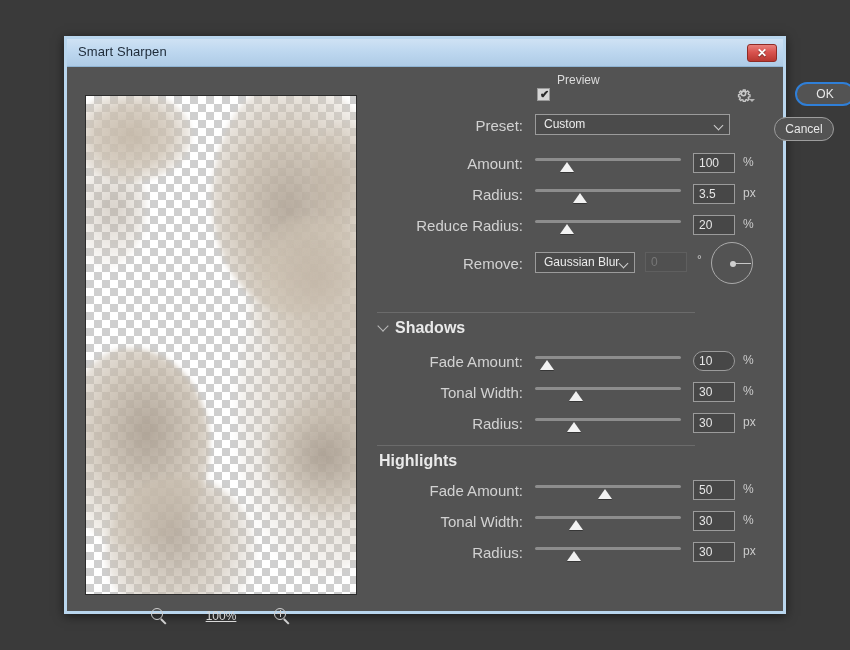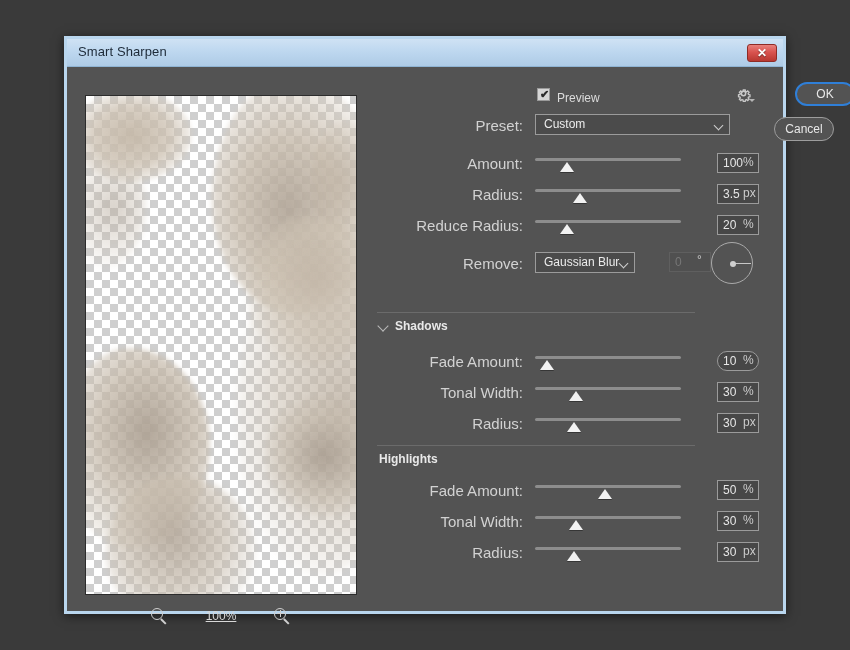--- a/index.html
+++ b/index.html
@@ -129,21 +129,20 @@
     position:absolute;top:10px;width:0;height:0;margin-left:-7px;
     border-left:7px solid transparent;border-right:7px solid transparent;
     border-bottom:10px solid #f2f2f2;
     filter:drop-shadow(0 1px 0 rgba(0,0,0,.35));
   }
   .numfield{
     position:absolute;width:42px;height:20px;
     background:#474747;border:1px solid #9b9b9b;box-sizing:border-box;
     color:#e6e6e6;font-size:12px;line-height:18px;padding-left:5px;
     cursor:text;
-    margin-left:24px;
   }
   .numfield.disabled{background:#505050;border-color:#5f5f5f;color:#777;}
   .unit{position:absolute;font-size:12px;color:#cccccc;}
 
   .checkbox{
     position:absolute;width:13px;height:13px;background:#d6d6d6;
     border:1px solid #9a9a9a;box-sizing:border-box;cursor:pointer;
   }
   .checkbox .tick{
     position:absolute;left:2px;top:-1px;color:#2b2b2b;font-size:11px;font-weight:bold;
@@ -181,21 +180,21 @@
   }
 
   .dial{
     position:absolute;width:42px;height:42px;border-radius:50%;
     border:1px solid #aaaaaa;box-sizing:border-box;cursor:pointer;
   }
   .dial .line{position:absolute;left:21px;top:20px;width:18px;height:1.4px;background:#c7c7c7;}
   .dial .dot{position:absolute;left:18px;top:17.5px;width:6px;height:6px;border-radius:50%;background:#cfcfcf;}
 
   .divider{position:absolute;height:1px;background:#6b6b6b;}
-  .sec-title{position:absolute;font-size:12px;font-weight:bold;color:#e9e9e9;text-align:right;}
+  .sec-title{position:absolute;font-size:16px;font-weight:bold;color:#e9e9e9;text-align:right;}
   .sec-chev{position:absolute;width:9px;height:9px;cursor:pointer;}
   .sec-chev:before{
     content:"";position:absolute;left:0;top:0;width:7px;height:7px;
     border-left:1.5px solid #b9b9b9;border-bottom:1.5px solid #b9b9b9;
     transform:rotate(-45deg);
   }
 </style>
 </head>
 <body>
 
@@ -238,21 +237,21 @@
             <div class="pm-h"></div>
             <div class="pm-v"></div>
         </div>
       </div>
 
       <div class="panel">
 
         <div class="checkbox" style="left:162px;top:21px;">
           <span class="tick">✔</span>
         </div>
-        <div class="cb-label" style="left:182px;top:24px;">Preview</div>
+        <div class="cb-label" style="left:182px;top:6px;">Preview</div>
 
         <div class="gear" style="left:360px;top:18px;">
           <svg width="17" height="17" viewBox="0 0 17 17" aria-hidden="true">
             <path d="M8.5 5.6a2.9 2.9 0 1 0 0 5.8 2.9 2.9 0 0 0 0-5.8zm0 4.3a1.4 1.4 0 1 1 0-2.8 1.4 1.4 0 0 1 0 2.8z" fill="#c9c9c9"></path>
             <path d="M15 9.8l-1.5-.3a5.2 5.2 0 0 0-.4-1l1-1.2-1.4-1.4-1.2 1a5.2 5.2 0 0 0-1-.4L10.2 5H8.3l-.3 1.5c-.36.1-.7.23-1 .4l-1.2-1L4.4 7.3l1 1.2c-.17.3-.3.64-.4 1L3.5 9.8v1.9l1.5.3c.1.36.23.7.4 1l-1 1.2 1.4 1.4 1.2-1c.3.17.64.3 1 .4l.3 1.5h1.9l.3-1.5c.36-.1.7-.23 1-.4l1.2 1 1.4-1.4-1-1.2c.17-.3.3-.64.4-1l1.5-.3z" fill="none" stroke="#c9c9c9" stroke-width="1.3"></path>
           </svg>
           <div class="caret"></div>
         </div>
 
         <div class="pillbtn primary" style="left:420px;top:15px;">

